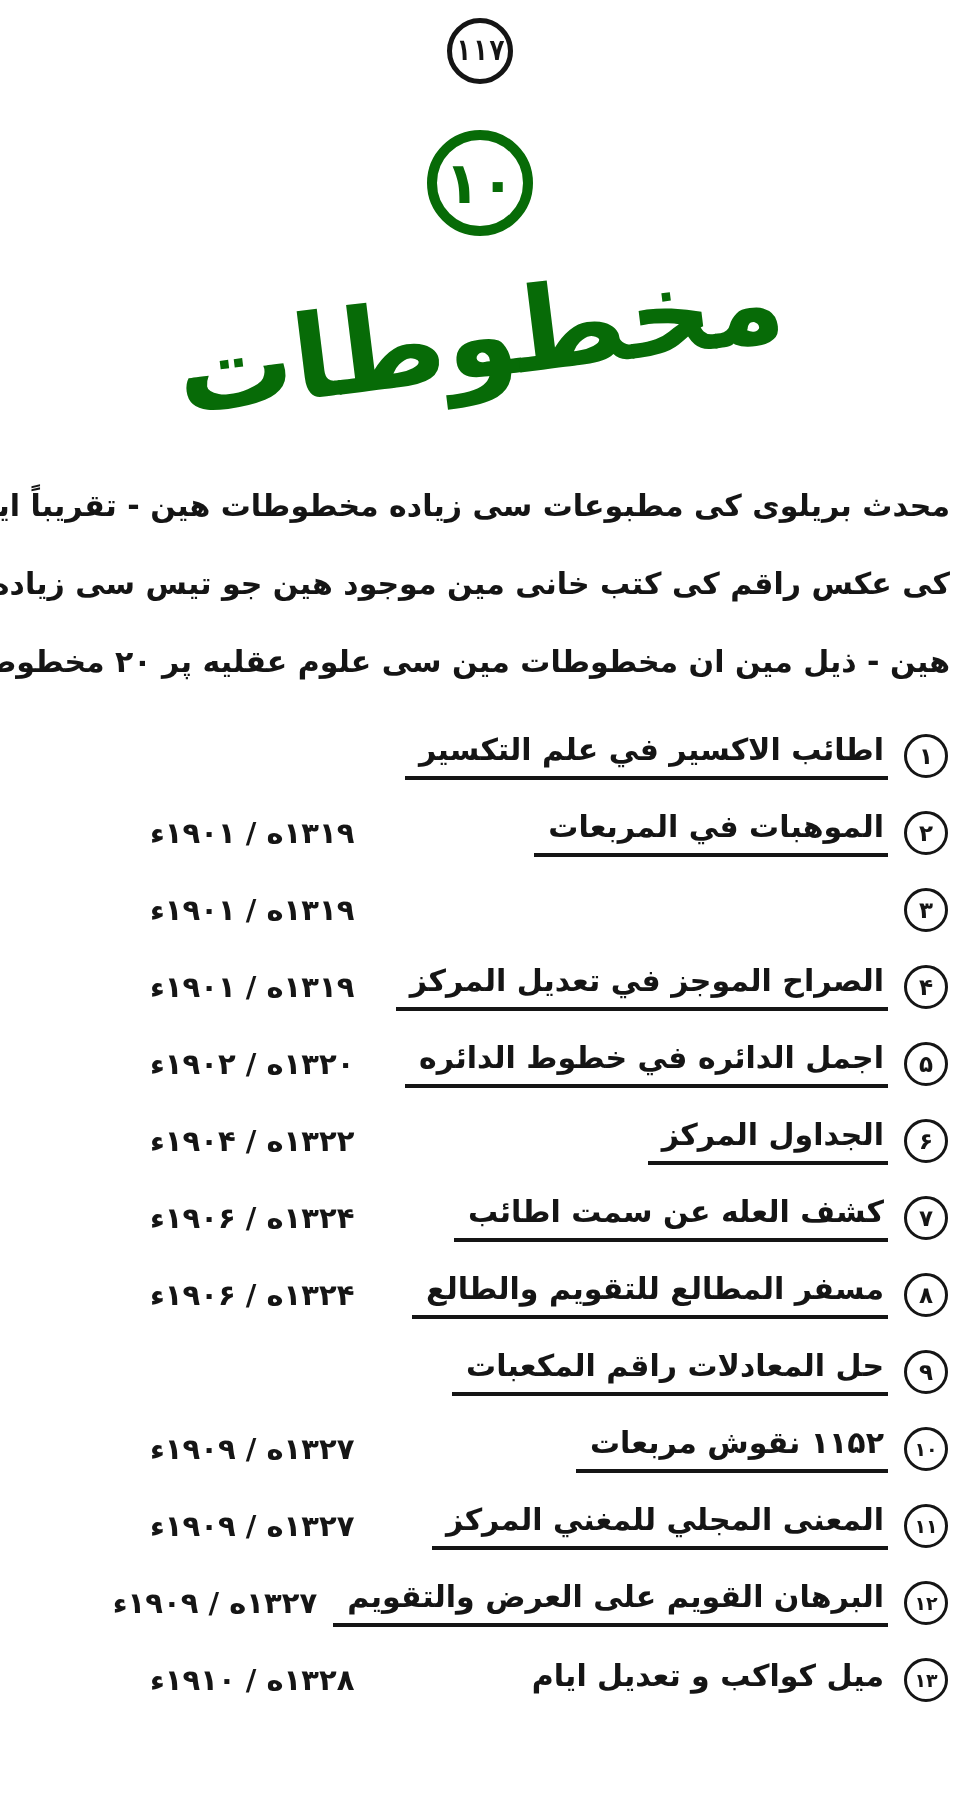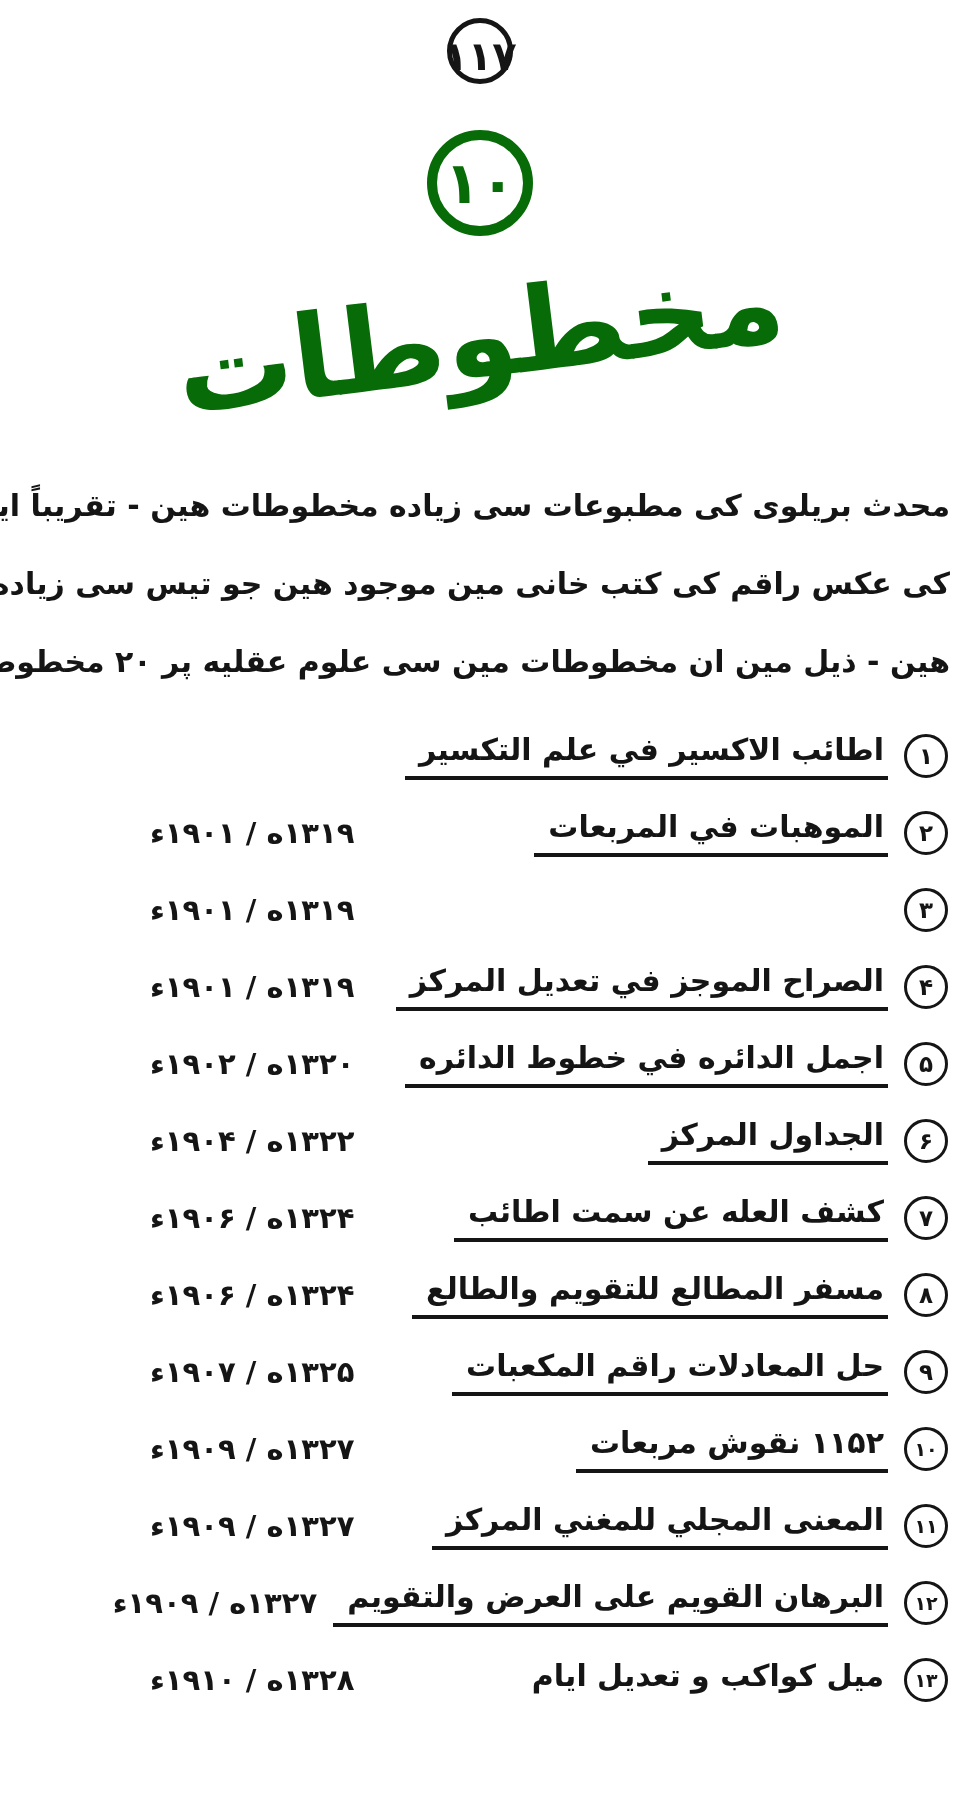--- a/index.html
+++ b/index.html
@@ -7,22 +7,22 @@
   html,body { margin:0; padding:0; }
   body {
     width:960px; height:1807px; background:#ffffff; color:var(--ink);
     font-family:"DejaVu Sans", sans-serif; overflow:hidden; direction:rtl;
   }
   .page { width:960px; height:1807px; position:relative; }
 
   
   .pagenum-circle {
     width:66px; height:66px; border:5px solid var(--ink); border-radius:50%;
-    margin:18px auto 0 auto; display:flex; align-items:flex-end; justify-content:center;
-    font-size:40px; font-weight:bold;
+    margin:18px auto 0 auto; display:flex; align-items:center; justify-content:center;
+    font-size:28px; font-weight:bold;font-family:Liberation Mono, monospace;
   }
 
   
   .chapter-circle {
     width:106px; height:106px; border:10px solid var(--accent); border-radius:50%;
     color:var(--accent); margin:46px auto 0 auto;
     display:flex; align-items:center; justify-content:center;
     font-size:58px; font-weight:bold;
   }
 
@@ -142,21 +142,20 @@
         </span>
       <span class="mtitle">مسفر المطالع للتقويم والطالع</span>
       <span class="mdate">۱۳۲۴ه / ۱۹۰۶ء</span>
     </div>
 
     <div class="mrow">
       <span class="mnum">
           <span>۹</span>
         </span>
       <span class="mtitle">حل المعادلات راقم المكعبات</span>
-      <span class="mdate">۱۳۲۵ه / ۱۹۰۷ء</span>
     </div>
 
     <div class="mrow">
       <span class="mnum two">
           <span>۱۰</span>
         </span>
       <span class="mtitle">۱۱۵۲ نقوش مربعات</span>
       <span class="mdate">۱۳۲۷ه / ۱۹۰۹ء</span>
     </div>
 

